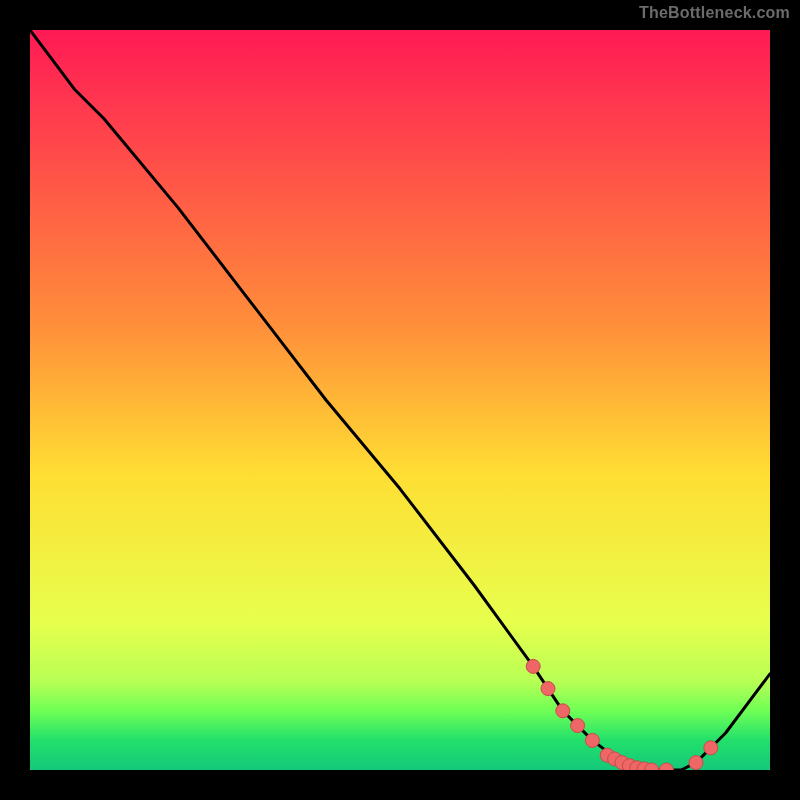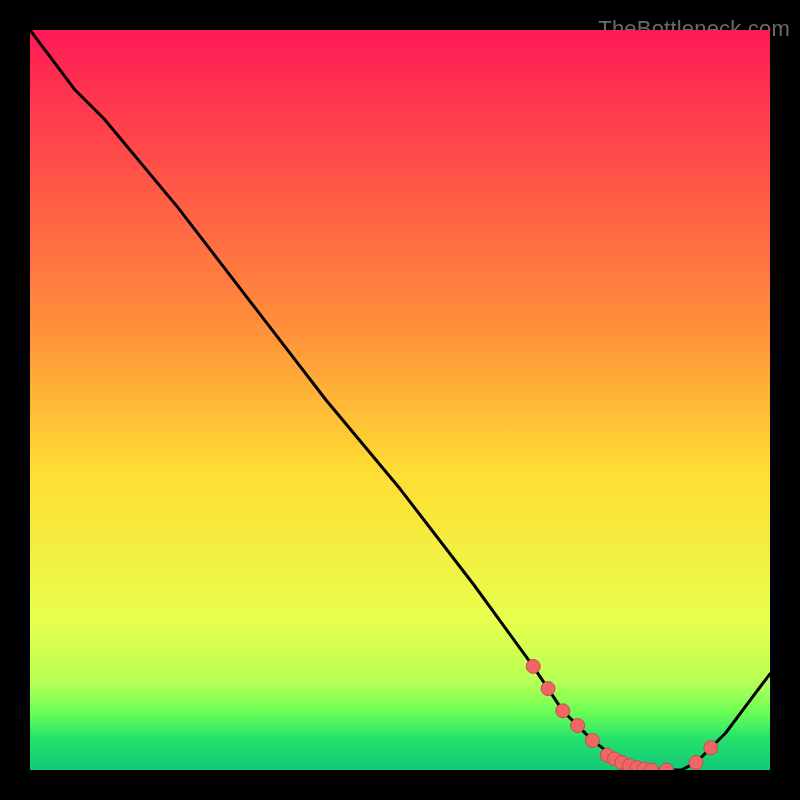--- a/index.html
+++ b/index.html
@@ -5,26 +5,27 @@
   * { margin: 0; padding: 0; box-sizing: border-box; }
   html, body { width: 800px; height: 800px; background: #000; overflow: hidden; }
   .frame {
     position: relative;
     width: 800px;
     height: 800px;
     background: #000;
   }
   .watermark {
     position: absolute;
-    top: 16px;
+    top: 4px;
     right: 10px;
     font-family: Arial, Helvetica, sans-serif;
-    font-size: 22px;
+    font-size: 16px;
     color: #6b6b6b;
     letter-spacing: 0.2px;
+    font-weight: bold;
   }
   .plot {
     position: absolute;
     left: 30px;
     top: 30px;
     width: 740px;
     height: 740px;
   }
   svg { display: block; }
 </style>

